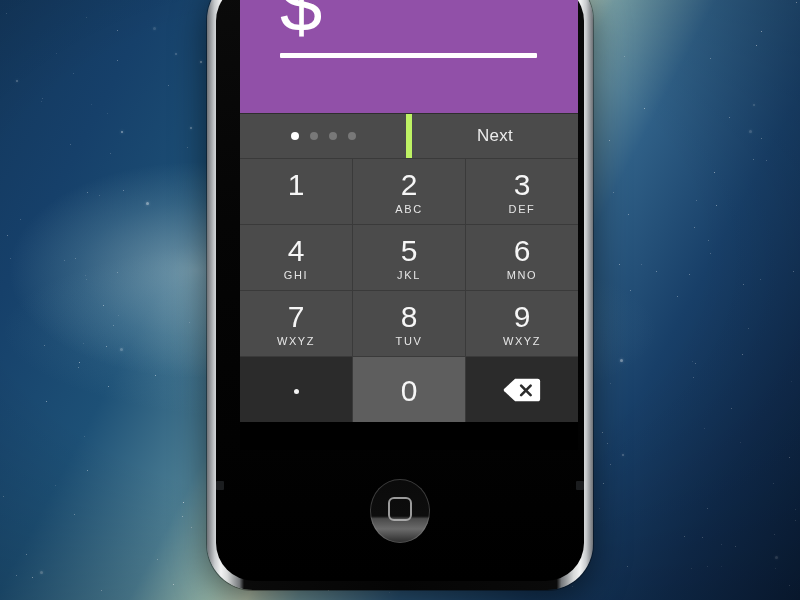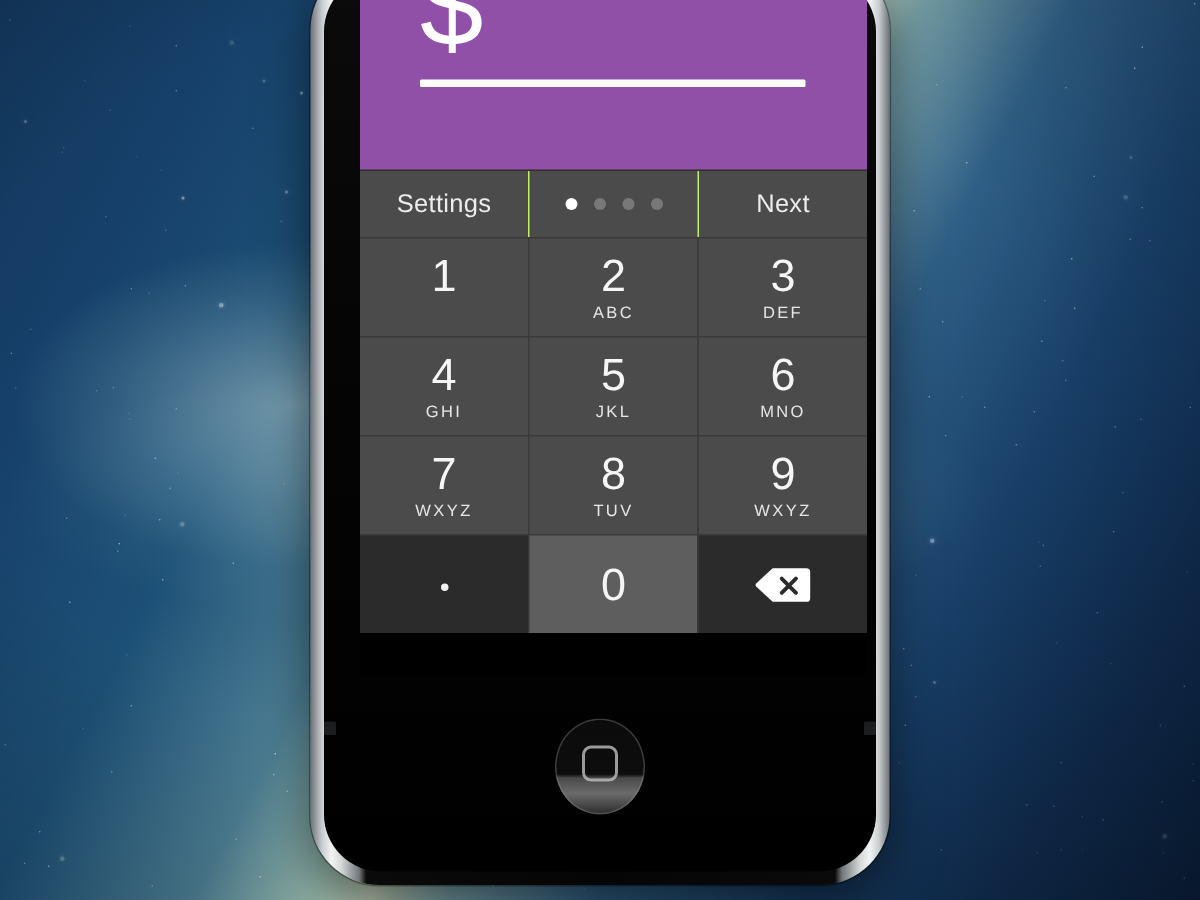--- a/index.html
+++ b/index.html
@@ -84,21 +84,21 @@
   #keypad-toolbar {
     display:flex; height:45px; width:100%;
     background:#4b4b4b;
     border-top:1px solid #2e2e2e;
   }
   .toolbar-cell {
     flex:1 1 0; display:flex; align-items:center; justify-content:center;
     color:#ececec; font-size:17px; letter-spacing:0.2px;
     background:#4b4b4b;
   }
-  .toolbar-cell + .toolbar-cell { border-left:1px solid #bef264; }
+  .toolbar-cell + .toolbar-cell { border-left:6px solid #bef264; }
   #page-dots { display:flex; align-items:center; gap:11px; }
   #page-dots span { width:8px; height:8px; border-radius:50%; background:#787878; display:block; }
   #page-dots span.active { background:#ffffff; }
 
   
   #keypad { width:100%; background:#1c1c1c; }
   .key-row { display:flex; width:100%; }
   .key {
     flex:1 1 0; height:66px;
     display:flex; flex-direction:column;
@@ -413,21 +413,20 @@
     <div class="antenna-notch right"></div>
 
     <div id="screen">
 
       <div id="amount-panel">
         <div id="currency-symbol">$</div>
         <div id="amount-input-underline"></div>
       </div>
 
       <div id="keypad-toolbar">
-        <div class="toolbar-cell">Settings</div>
         <div class="toolbar-cell">
           <div id="page-dots">
             <span class="active"></span>
             <span></span>
             <span></span>
             <span></span>
           </div>
         </div>
         <div class="toolbar-cell">Next</div>
       </div>

